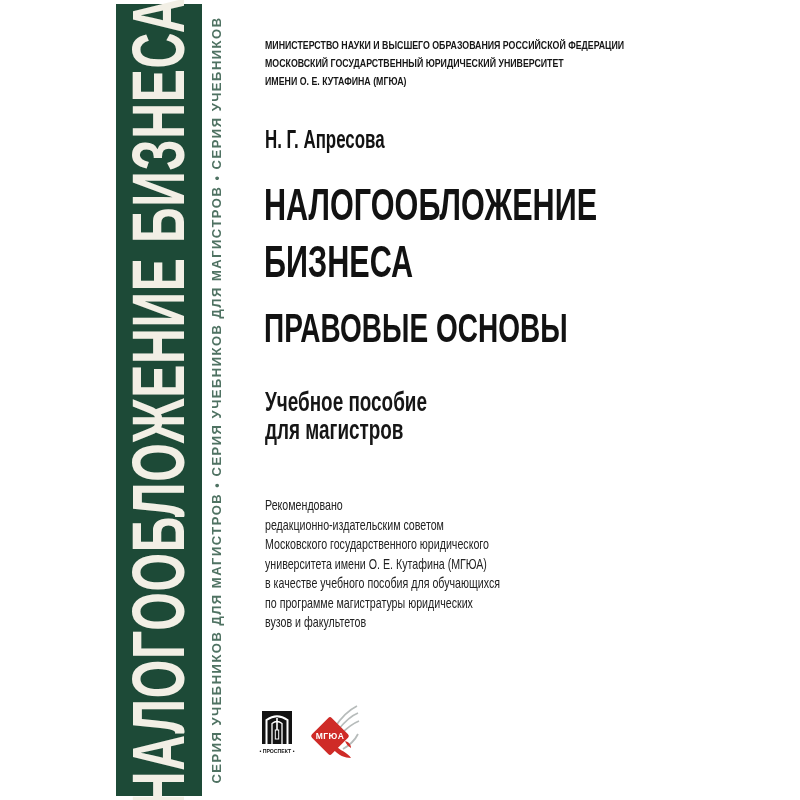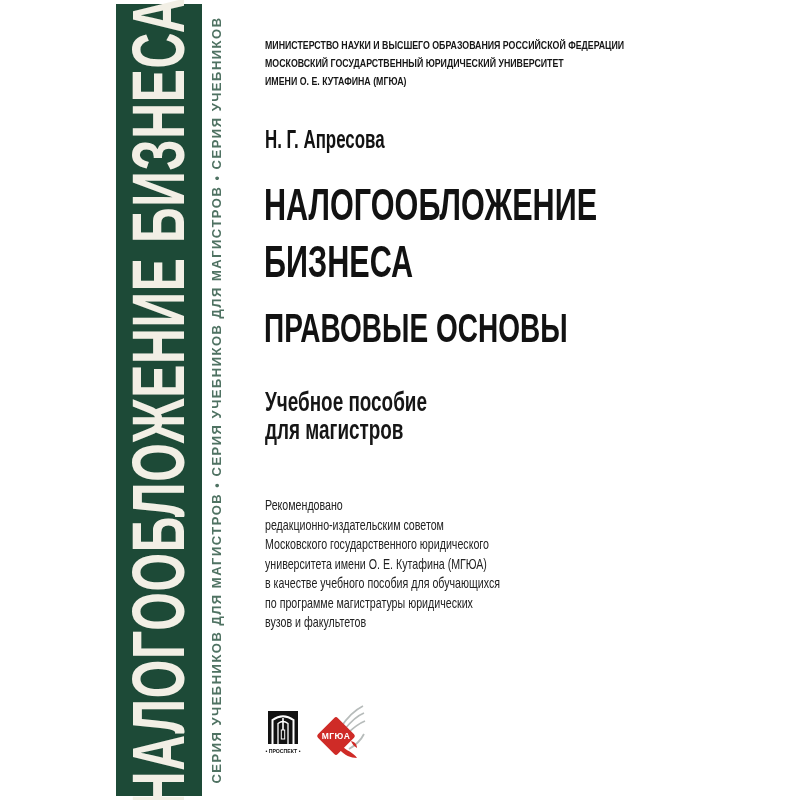--- a/index.html
+++ b/index.html
@@ -63,21 +63,21 @@
     font-weight:bold;font-size:27px;line-height:28px;
     transform:scaleX(0.70);transform-origin:left top;
     white-space:nowrap;color:#161616;
   }
   .recommendation{
     position:absolute;left:265px;top:495px;
     font-weight:normal;font-size:15px;line-height:19.5px;
     transform:scaleX(0.71);transform-origin:left top;
     white-space:nowrap;color:#222222;
   }
-  .logos{position:absolute;left:259px;top:703px;width:110px;height:62px;}
+  .logos{position:absolute;left:253px;top:703px;width:110px;height:62px;}
   .logo-prospekt{position:absolute;left:0;top:7px;}
   .logo-mgua{position:absolute;left:52px;top:0;}
 </style>
 </head>
 <body>
 
 <div class="page">
 
   <div class="band"></div>
   <div class="band-title">НАЛОГООБЛОЖЕНИЕ БИЗНЕСА</div>

